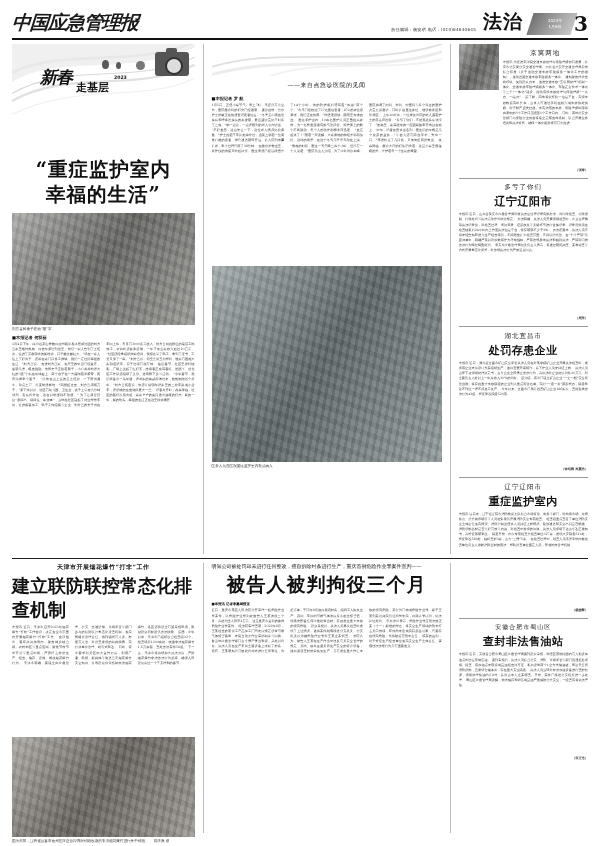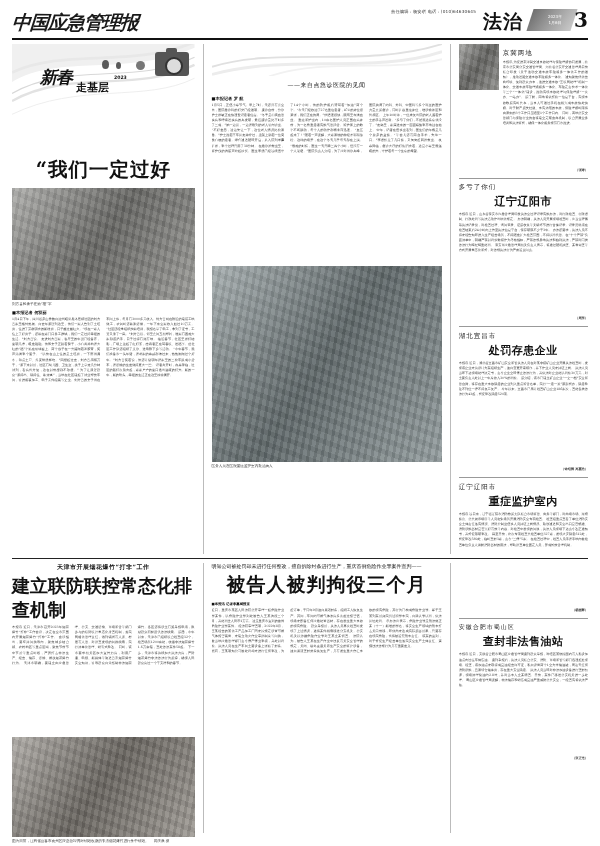--- a/index.html
+++ b/index.html
@@ -15,21 +15,21 @@
   .masthead{position:relative;height:30px;display:flex;align-items:flex-end;justify-content:space-between;}
   .logo-wrap{display:flex;align-items:flex-end;height:30px;}
   .paper-logo{
     font-family:"DejaVu Serif","Liberation Serif",serif;
     font-size:19px;font-weight:bold;color:#1a1a1a;
     letter-spacing:-1px;
     font-style:italic;
     transform:skewX(-4deg);
     white-space:nowrap;
   }
-  .masthead-right{display:flex;align-items:flex-start;gap:7px;padding-bottom:1px;}
+  .masthead-right{display:flex;align-items:flex-end;gap:7px;padding-bottom:1px;}
   .editor-line{font-size:4.2px;color:#333;white-space:nowrap;padding-bottom:3px;letter-spacing:.2px;}
   .section-name{
     font-family:"DejaVu Serif","Liberation Serif",serif;
     font-size:19px;font-weight:bold;color:#111;letter-spacing:1px;
   }
   .date-badge{position:relative;width:58px;height:22px;display:flex;align-items:center;}
   .date-badge .slab{
     position:absolute;left:0;top:0;width:44px;height:22px;
     background:linear-gradient(110deg,#6f6f6f 0%,#9a9a9a 45%,#c9c9c9 100%);
     transform:skewX(-18deg);
@@ -116,21 +116,21 @@
   .mid-title{
     font-family:"DejaVu Serif","Liberation Serif",serif;
     font-weight:bold;font-size:22px;letter-spacing:2px;color:#111;
     text-align:center;margin:0;
   }
   .mid-sub{font-size:6px;color:#222;text-align:center;margin-top:3px;letter-spacing:.5px;
     font-family:"DejaVu Serif","Liberation Serif",serif;}
 
   
   .rail-kicker{
-    text-align:left;font-size:6.5px;color:#222;margin:5px 0 2px 0;letter-spacing:1px;
+    text-align:center;font-size:6.5px;color:#222;margin:5px 0 2px 0;letter-spacing:1px;
     font-family:"DejaVu Serif","Liberation Serif",serif;
   }
   .rail-head{
     text-align:center;font-weight:bold;font-size:11px;color:#111;letter-spacing:.5px;
     font-family:"DejaVu Serif","Liberation Serif",serif;margin-bottom:3px;
   }
   .rail-rule{height:.6px;background:#999;margin:5px 0;}
 
   
   .hrule{height:.8px;background:#888;margin:4px 0;}
@@ -195,21 +195,22 @@
           <span class="logo-sub">走基层</span>
           <span class="logo-year">2023</span>
           <span class="lantern" style="left:62px;top:-6px;width:7px;height:9px;"></span>
           <span class="lantern" style="left:76px;top:-4px;width:5px;height:7px;"></span>
           <span class="lantern" style="left:96px;top:-5px;width:9px;height:9px;background:#777;"></span>
         </div>
         <div class="camera-ic"></div>
       </div>
 
       <div class="feature-head">
-        <div>“我们一定过好</div>
+        <div>“重症监护室内</div>
+        <div>幸福的生活”</div>
       </div>
 
       <div class="ph p-room" style="height:112px;"></div>
       <div class="caption">刘方普和妻子在贴“福”字</div>
 
       <div class="subhead-mark">■本报记者  何双丽</div>
 
       <div class="body-col twocol" style="height:248px;overflow:hidden;">
         <div class="microtext">1月4日下午，四川省凉山彝族自治州昭觉县沐恩邸社区的刘方普家里格外热闹。自去年搬迁到这里，他们一家人告别了土坯房，住进了宽敞明亮的新楼房，日子越过越红火。“现在一家人住上了好房子，还能在家门口务工挣钱，我们一定过好幸福的生活。”刘方普说。
 

